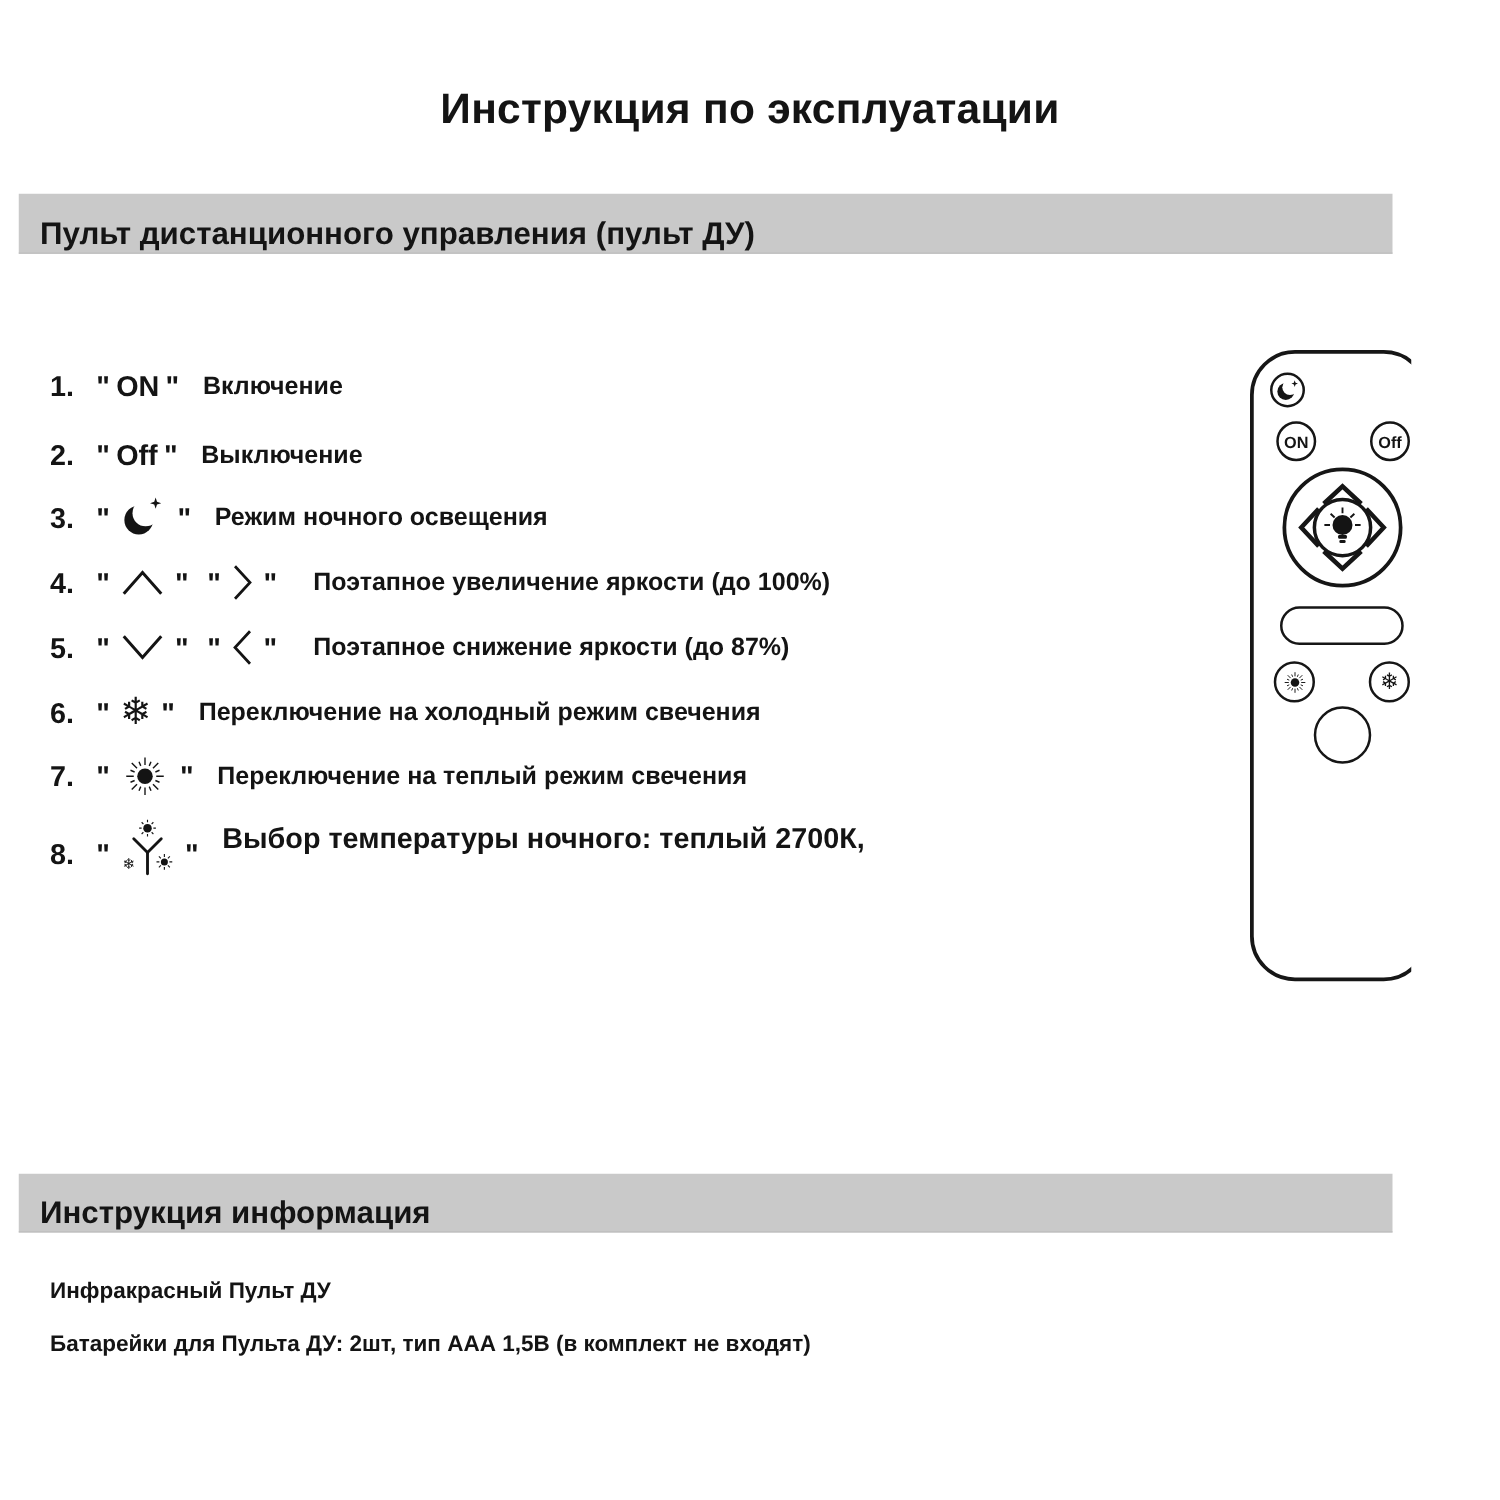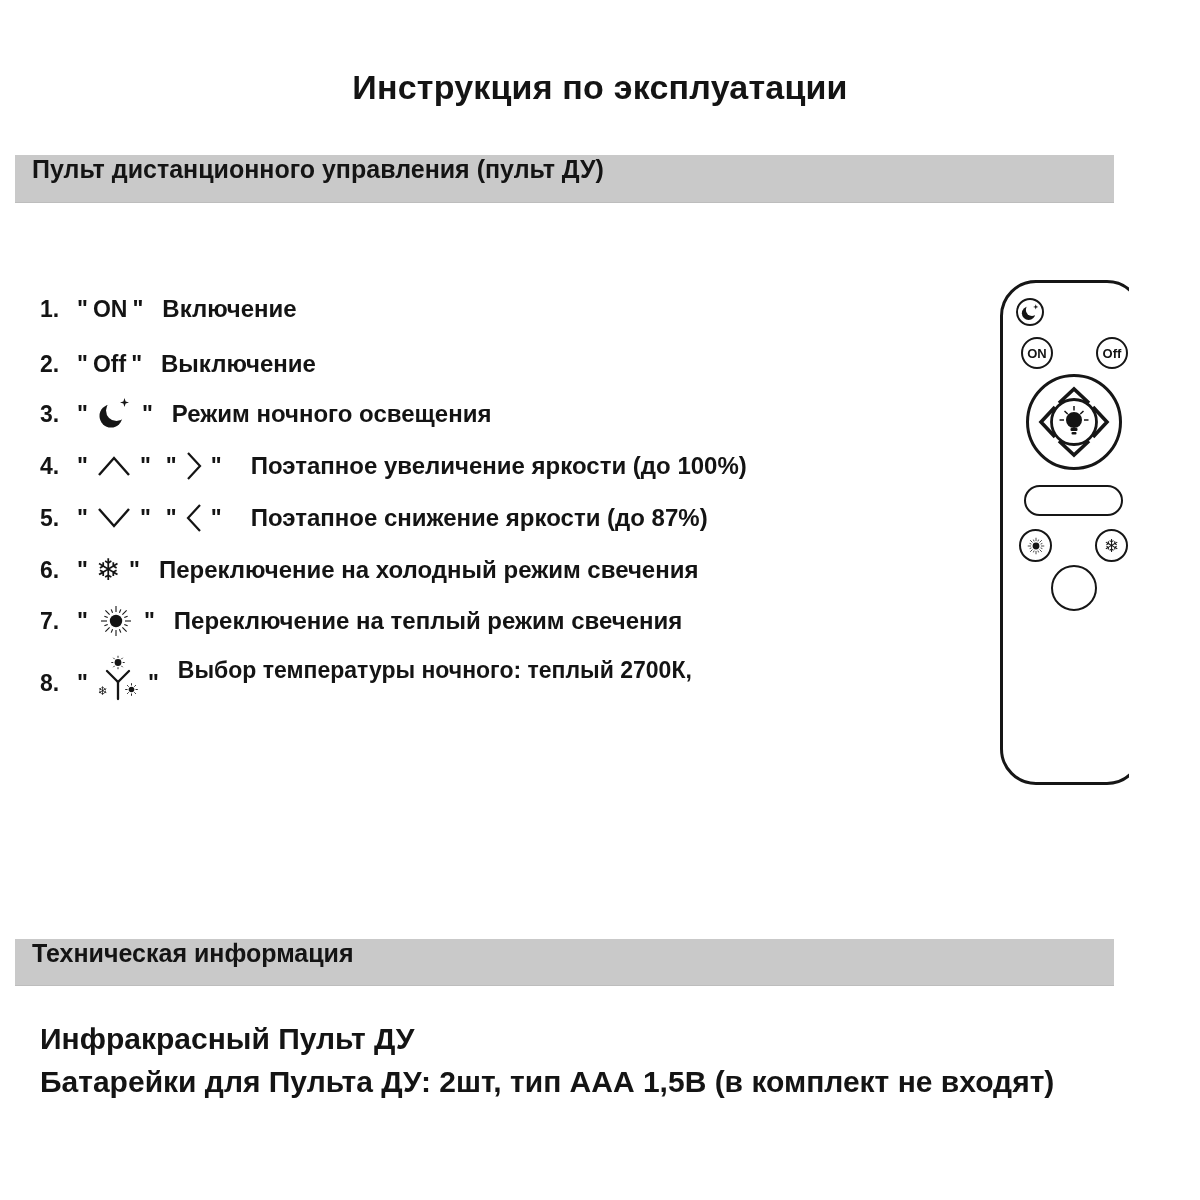--- a/index.html
+++ b/index.html
@@ -6,52 +6,52 @@
   .page{
     position:relative;width:1129px;height:1200px;background:#ffffff;overflow:hidden;
     font-family:"Liberation Sans",sans-serif;color:#141414;
   }
   .title{
     position:absolute;top:68px;left:0;width:1200px;text-align:center;
     font-size:34px;font-weight:bold;letter-spacing:0.2px;
   }
   .bar{
     position:absolute;left:15px;right:15px;height:47px;background:#c9c9c9;
-    display:flex;align-items:flex-start;border-bottom:1px solid #bdbdbd;
+    display:flex;align-items:flex-end;border-bottom:1px solid #bdbdbd;
   }
   .bar span{font-size:25px;font-weight:bold;padding-left:17px;}
   .bar1{top:155px;}
   .bar2{top:939px;height:46px;}
   
   .row{position:absolute;left:40px;display:flex;align-items:center;height:44px;}
   .num{font-size:23px;font-weight:bold;width:34px;}
   .q{font-size:23px;font-weight:bold;margin:0 3px;}
   .key{font-size:23px;font-weight:bold;margin:0 2px;}
-  .txt{font-size:24px;font-weight:bold;margin-left:16px;white-space:nowrap;}
+  .txt{font-size:20px;font-weight:bold;margin-left:16px;white-space:nowrap;}
   .txt2line{margin-left:16px;}
   .txt2line div{font-size:23px;font-weight:bold;line-height:30px;white-space:nowrap;}
   .ig{display:flex;align-items:center;justify-content:center;margin:0 5px;}
   .flake{font-family:"DejaVu Sans",sans-serif;font-size:30px;line-height:30px;color:#141414;}
   
   .remote{
     position:absolute;left:1000px;top:280px;width:143px;height:505px;
     border:3px solid #161616;border-radius:36px;box-sizing:border-box;background:#fff;
   }
   .rbtn{
     position:absolute;border:2.5px solid #161616;border-radius:50%;box-sizing:border-box;
     display:flex;align-items:center;justify-content:center;background:#fff;
   }
   .rlabel{font-size:13px;font-weight:bold;color:#141414;}
   .rflake{font-family:"DejaVu Sans",sans-serif;font-size:18px;line-height:18px;color:#141414;}
   .pill{
     position:absolute;left:21px;top:202px;width:99px;height:31px;box-sizing:border-box;
     border:2.5px solid #161616;border-radius:16px;background:#fff;
   }
   
-  .tline{position:absolute;left:40px;font-size:30px;font-weight:bold;white-space:nowrap;}
+  .tline{position:absolute;left:40px;font-size:18px;font-weight:bold;white-space:nowrap;}
 </style>
 </head>
 <body>
 
 <div class="page">
 
   <div class="title">Инструкция по эксплуатации</div>
 
   <div class="bar bar1">
     <span>Пульт дистанционного управления (пульт ДУ)</span>
@@ -274,19 +274,19 @@
       </svg>
     </div>
     <div class="rbtn" style="left:92px;top:246px;width:33px;height:33px;">
       <span class="rflake">❄</span>
     </div>
 
     <div class="rbtn" style="left:48px;top:282px;width:46px;height:46px;"></div>
   </div>
 
   <div class="bar bar2">
-    <span>Техническая информация</span>
+    <span>Инструкция информация</span>
   </div>
 
   <div class="tline" style="top:1022px">Инфракрасный Пульт ДУ</div>
   <div class="tline" style="top:1065px">Батарейки для Пульта ДУ: 2шт, тип ААА 1,5В (в комплект не входят)</div>
 
 </div>
 
 </body></html>

